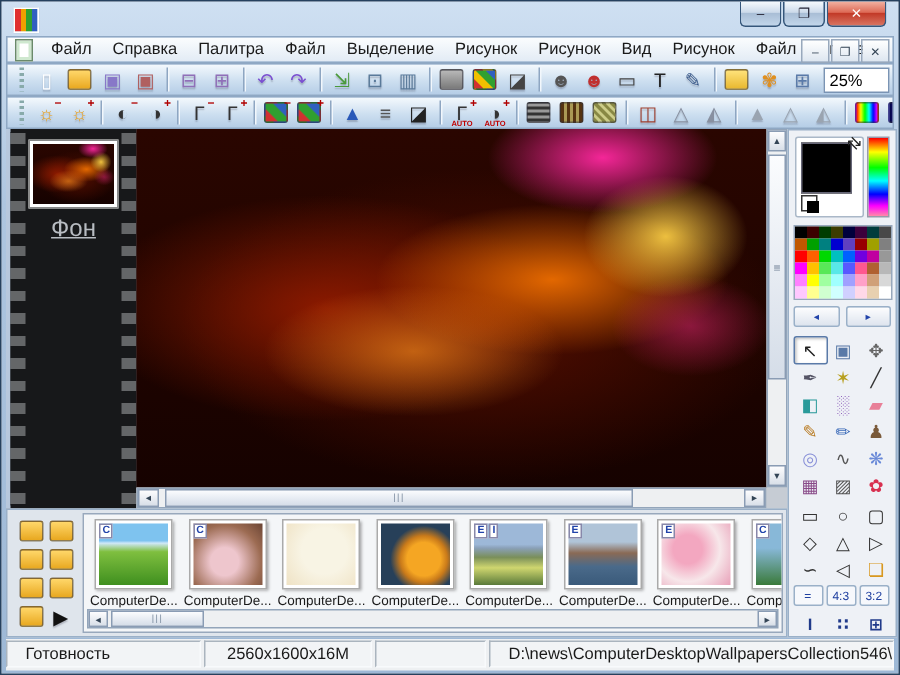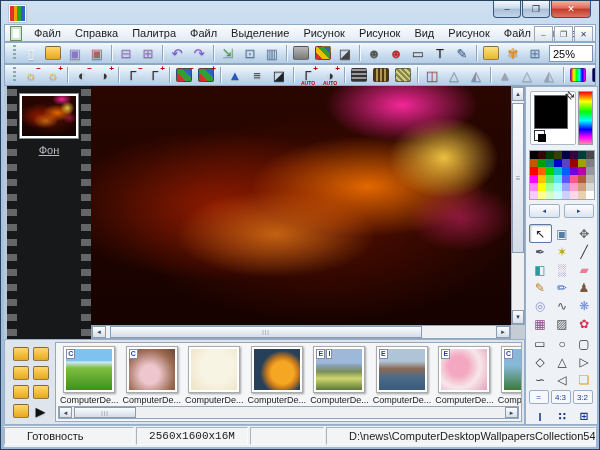--- a/index.html
+++ b/index.html
@@ -49,21 +49,21 @@
     background:#8ea6c2;box-shadow:1px 0 0 #f2f7fc;}
   .zoombox{position:absolute;right:2px;top:2px;width:44px;height:17px;border:1px solid #7a94b4;
     background:#fff;font-size:11px;font-family:"Liberation Sans",sans-serif;padding:0 3px;box-sizing:border-box;}
   
   .filmstrip{position:absolute;left:3px;top:85px;width:87px;height:253px;background:#17181a;
     border-left:3px solid #b7c8dd;box-sizing:border-box;display:flex;}
   .perf{width:10px;background:repeating-linear-gradient(180deg,#646668 1px 8px,#17181a 8px 16px);flex:0 0 auto;margin:2px 0;}
   .fs-mid{flex:1;display:flex;flex-direction:column;align-items:center;padding-top:7px;}
   .fs-card{width:60px;height:46px;background:#fff;border:1px solid #888;padding:2px;box-sizing:border-box;}
   .fs-img{width:100%;height:100%;background-color:#160200;}
-  .fs-label{margin-top:5px;color:#b8bcc2;font-size:11px;text-decoration:underline;}
+  .fs-label{margin-top:5px;color:#b8bcc2;font-size:16px;text-decoration:underline;}
   
   .canvaszone{position:absolute;left:90px;top:85px;width:434px;height:253px;background:#9aa4ae;}
   .canvas-img{position:absolute;left:0;top:0;width:420px;height:239px;background-color:#160200;}
   .sb{position:absolute;background:#eef0f2;border:1px solid #93a5ba;box-sizing:border-box;display:flex;}
   .sb-v{right:0;top:0;width:14px;height:239px;flex-direction:column;}
   .sb-h{left:0;bottom:0;width:420px;height:14px;}
   .sbtn{flex:0 0 14px;background:linear-gradient(#fdfdfe,#d8dfe8);border:1px solid #8a9cb4;box-sizing:border-box;
     display:flex;align-items:center;justify-content:center;font-size:7px;color:#345;}
   .strack{flex:1;position:relative;}
   .sthumb{position:absolute;background:linear-gradient(#fbfcfe,#d5dde8);border:1px solid #8a9cb4;box-sizing:border-box;
@@ -111,22 +111,22 @@
   .badge:nth-child(1){left:0;} .badge:nth-child(2){left:10px;}
   .badge:empty{display:none;}
   .tlabel{font-size:9px;margin-top:2px;white-space:nowrap;}
   .bsb{height:13px;margin:1px 2px 2px 2px;display:flex;background:#eef0f2;border:1px solid #93a5ba;box-sizing:border-box;}
   .bsb .sbtn{flex:0 0 13px;}
   .bsb .sthumb{top:0;bottom:0;left:2px;width:62px;font-size:6px;letter-spacing:1px;}
   
   .statusbar{position:absolute;left:3px;top:425px;right:3px;height:21px;background:#eef0f2;display:flex;gap:2px;
     padding-top:1px;box-sizing:border-box;}
   .seg{border:1px solid;border-color:#aab4be #f8fafc #f8fafc #aab4be;background:#f2f4f6;height:18px;
-    display:flex;align-items:center;padding:0 22px;box-sizing:border-box;white-space:nowrap;overflow:hidden;}
-  .seg1{width:130px;} .seg2{width:112px;justify-content:center;font-family:Liberation Mono, monospace;} .seg3{width:74px;} .seg4{flex:1;}
+    display:flex;align-items:center;padding:0 12px;box-sizing:border-box;white-space:nowrap;overflow:hidden;}
+  .seg1{width:130px;} .seg2{width:112px;justify-content:center;} .seg3{width:74px;} .seg4{flex:1;}
 </style>
 </head>
 <body>
 
 <div class="frame" data-name="photofiltre-window">
 
   <div class="titlebar" data-name="title-bar">
     <div class="appicon" data-name="app-icon"></div>
     <div class="wctrls">
       <div class="wbtn" data-name="minimize-button">–</div>

